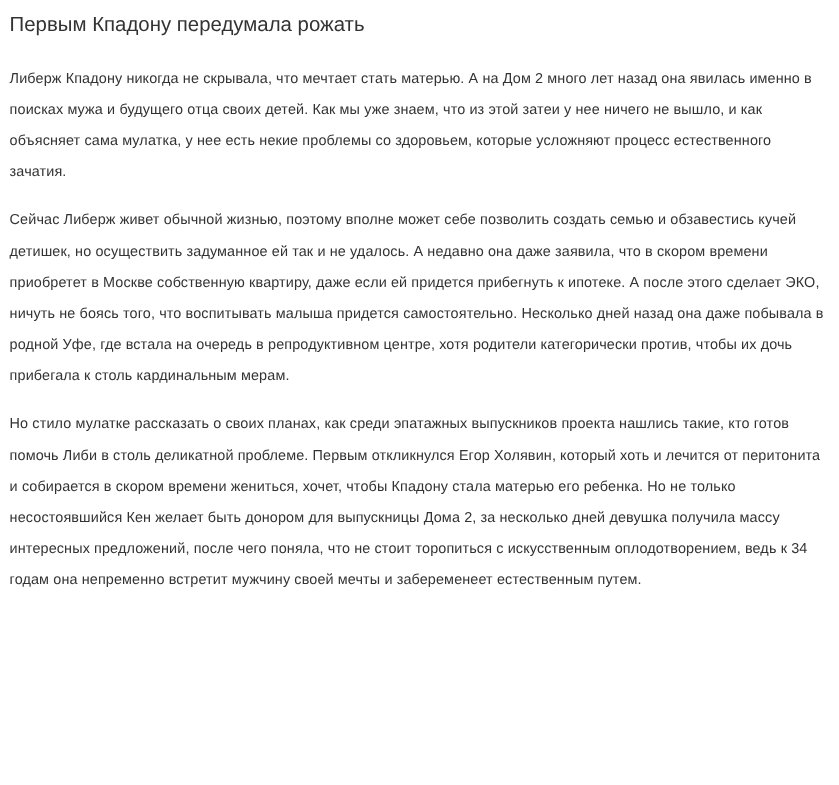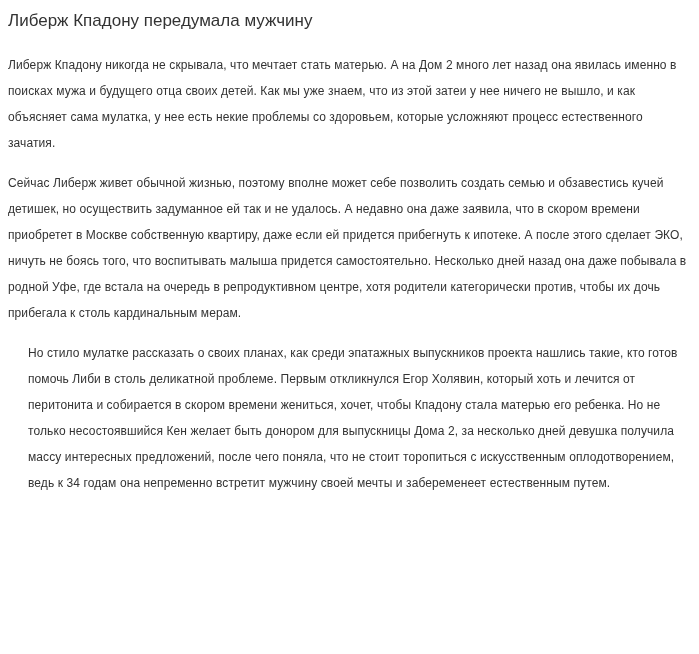--- a/index.html
+++ b/index.html
@@ -29,27 +29,26 @@
   .article-paragraph {
     font-size: 12px;
     line-height: 26px;
     font-weight: 400;
     margin: 0 0 14px 0;
     color: #333333;
     letter-spacing: 0.1px;
   }
   .article-paragraph:last-child {
     margin-bottom: 0;
-    margin-left: 20px;
   }
 </style>
 </head>
 <body>
 
 <div class="article">
-  <div class="article-title">Либерж Кпадону передумала мужчину</div>
+  <div class="article-title">Первым Кпадону передумала рожать</div>
 
   <p class="article-paragraph">Либерж Кпадону никогда не скрывала, что мечтает стать матерью. А на Дом 2 много лет назад она явилась именно в поисках мужа и будущего отца своих детей. Как мы уже знаем, что из этой затеи у нее ничего не вышло, и как объясняет сама мулатка, у нее есть некие проблемы со здоровьем, которые усложняют процесс естественного зачатия.</p>
 
   <p class="article-paragraph">Сейчас Либерж живет обычной жизнью, поэтому вполне может себе позволить создать семью и обзавестись кучей детишек, но осуществить задуманное ей так и не удалось. А недавно она даже заявила, что в скором времени приобретет в Москве собственную квартиру, даже если ей придется прибегнуть к ипотеке. А после этого сделает ЭКО, ничуть не боясь того, что воспитывать малыша придется самостоятельно. Несколько дней назад она даже побывала в родной Уфе, где встала на очередь в репродуктивном центре, хотя родители категорически против, чтобы их дочь прибегала к столь кардинальным мерам.</p>
 
   <p class="article-paragraph">Но стило мулатке рассказать о своих планах, как среди эпатажных выпускников проекта нашлись такие, кто готов помочь Либи в столь деликатной проблеме. Первым откликнулся Егор Холявин, который хоть и лечится от перитонита и собирается в скором времени жениться, хочет, чтобы Кпадону стала матерью его ребенка. Но не только несостоявшийся Кен желает быть донором для выпускницы Дома 2, за несколько дней девушка получила массу интересных предложений, после чего поняла, что не стоит торопиться с искусственным оплодотворением, ведь к 34 годам она непременно встретит мужчину своей мечты и забеременеет естественным путем.</p>
 </div>
 
 </body></html>

